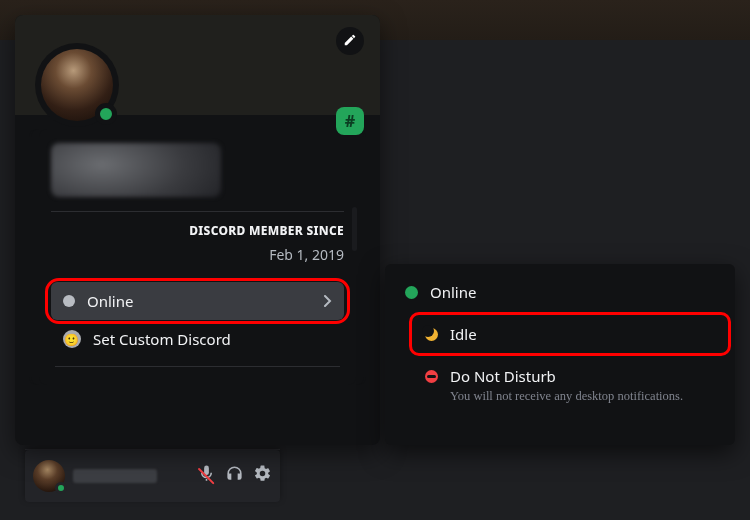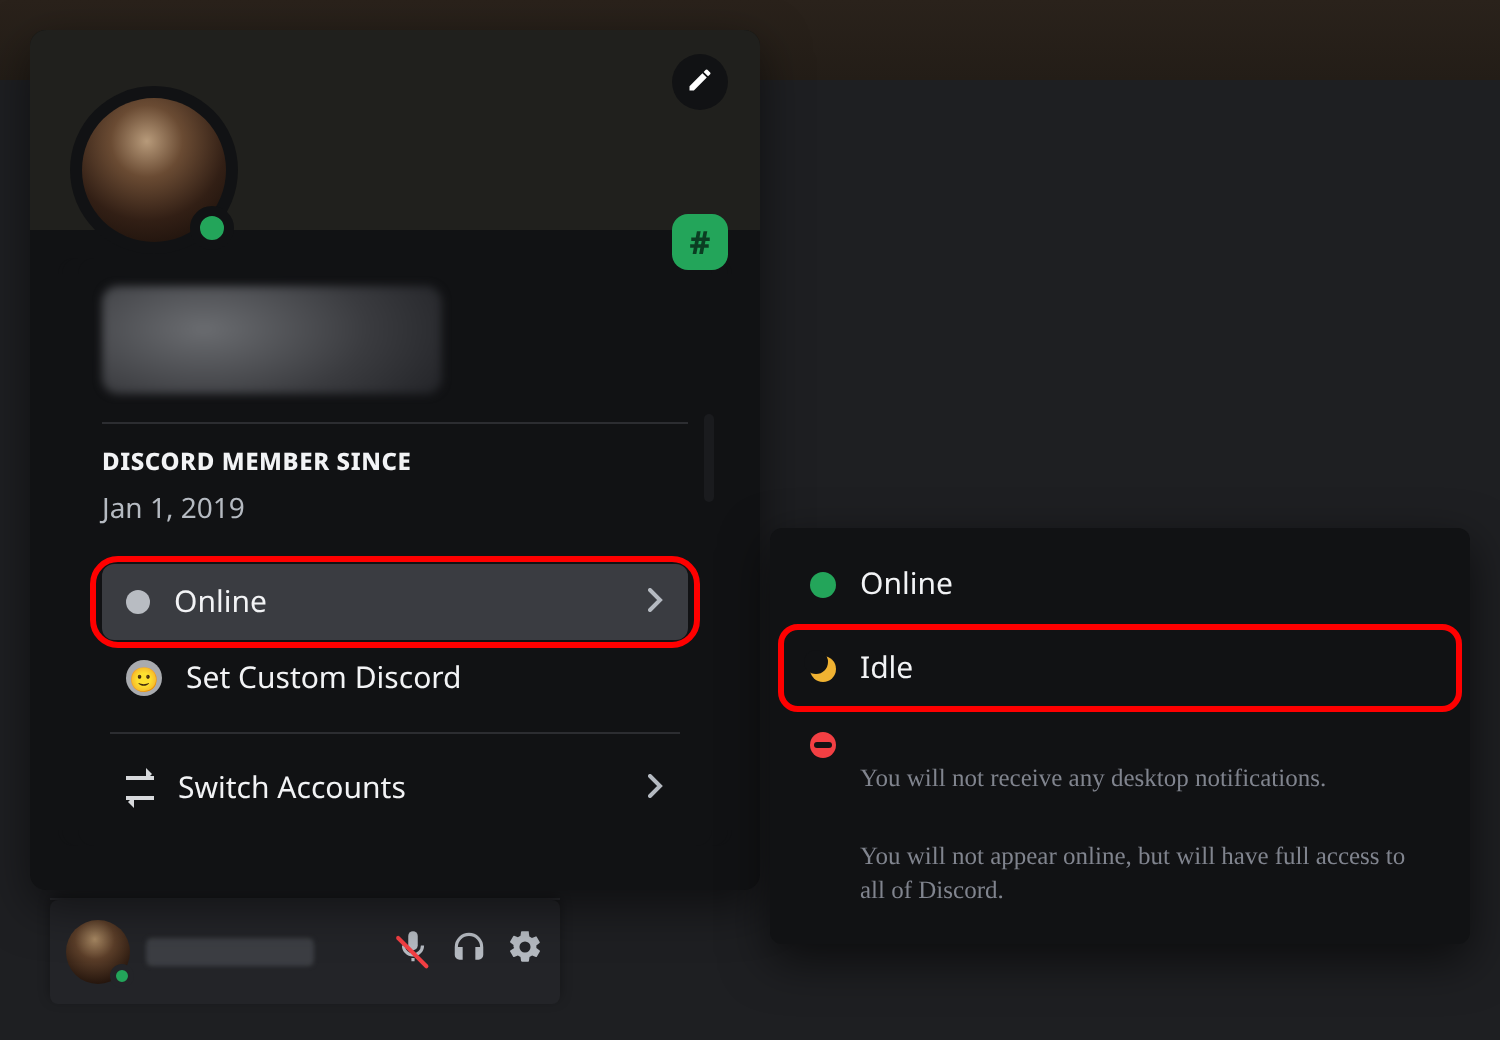--- a/index.html
+++ b/index.html
@@ -54,20 +54,21 @@
     background:var(--green);border:5px solid var(--bg-1);
   }
 
   .popout-body{
     margin:14px 14px 14px 14px;background:var(--bg-1);border-radius:8px;
     padding:0 2px 0 2px;position:relative;
   }
   .card{
     background:var(--bg-1);border-radius:8px;padding:0px 8px 0 8px;
     position:relative;
+    text-align:right;
   }
   .card-inner{
     background:var(--bg-1);
     border-radius:8px;padding:4px 12px 10px 12px;
     position:relative;
   }
   .scroll-thumb{
     position:absolute;right:-1px;top:78px;width:5px;height:44px;border-radius:3px;background:#1a1b1e;
   }
   .redacted{
@@ -107,21 +108,21 @@
   .status-menu{
     position:absolute;left:385px;top:264px;width:350px;background:var(--bg-1);
     border-radius:6px;box-shadow:0 8px 24px rgba(0,0,0,.6);padding:8px;z-index:6;
   }
   .status-item{
     padding:10px 12px;border-radius:4px;color:var(--text-0);font-size:15px;cursor:pointer;
     display:flex;flex-direction:column;gap:2px;position:relative;
   }
   .status-item .row{display:flex;align-items:center;gap:12px;}
   .status-item .desc{font-size:12.5px;color:var(--text-2);margin-left:25px;line-height:1.35;font-family:Liberation Serif, serif;}
-  .status-item + .status-item{margin-top:2px;}
+  .status-item + .status-item{margin-top:2px;margin-left:20px;}
   .status-menu .highlight-box{inset:-2px -4px -2px -4px;border-radius:10px;}
 
   .ic{width:13px;height:13px;display:inline-block;position:relative;}
   .ic.green-dot{background:var(--green);border-radius:50%;}
   .ic.moon{border-radius:50%;background:var(--yellow);}
   .ic.moon::after{content:"";position:absolute;left:-3px;top:-3px;width:12px;height:12px;border-radius:50%;background:var(--bg-1);}
   .ic.dnd{background:var(--red);border-radius:50%;}
   .ic.dnd::after{content:"";position:absolute;left:2px;right:2px;top:5px;height:3px;background:var(--bg-1);border-radius:2px;}
   .ic.inv{border:2.5px solid var(--grey);border-radius:50%;width:12px;height:12px;}
 
@@ -167,21 +168,21 @@
     <div class="status-dot-lg"></div>
   </div>
 
   <div class="popout-body">
     <div class="card">
         <div class="card-inner">
       <div class="scroll-thumb"></div>
       <div class="redacted"></div>
       <div class="divider"></div>
       <div class="section-title">DISCORD MEMBER SINCE</div>
-      <div class="section-value">Jan 1, 2019</div>
+      <div class="section-value">Feb 1, 2019</div>
 
       <div class="menu">
 
         <div class="menu-item hover">
           <span class="dot grey"></span>
           <span>Online</span>
           <span class="spacer"></span>
           <span class="chev">
             <svg width="8" height="12" viewBox="0 0 8 12" fill="none">
                   <path d="M1 1l5 5-5 5" stroke="#b5bac1" stroke-width="2" stroke-linecap="round"></path>
@@ -190,33 +191,20 @@
           <div class="highlight-box"></div>
         </div>
 
         <div class="menu-item">
           <span class="emoji">🙂</span>
           <span>Set Custom Discord</span>
         </div>
 
         <div class="menu-sep"></div>
 
-        <div class="menu-item">
-          <span class="swap-ic">
-                <span class="arr"></span>
-                <span class="arr2"></span>
-              </span>
-          <span>Switch Accounts</span>
-          <span class="spacer"></span>
-          <span class="chev">
-            <svg width="8" height="12" viewBox="0 0 8 12" fill="none">
-                  <path d="M1 1l5 5-5 5" stroke="#b5bac1" stroke-width="2" stroke-linecap="round"></path>
-                </svg>
-          </span>
-        </div>
 
       </div>
     </div>
       </div>
   </div>
 </div>
 
 <div class="status-menu">
   <div class="status-item">
     <div class="row">
@@ -227,25 +215,25 @@
   <div class="status-item">
     <div class="row">
         <span class="ic moon"></span>
         <span>Idle</span>
       </div>
     <div class="highlight-box"></div>
   </div>
   <div class="status-item">
     <div class="row">
         <span class="ic dnd"></span>
+        <span>Do Not Disturb</span>
       </div>
     <div class="desc">You will not receive any desktop notifications.</div>
   </div>
   <div class="status-item">
-    <div class="desc">You will not appear online, but will have full access to all of Discord.</div>
   </div>
 </div>
 
 <div class="blur-row">
   <div class="mini-av"></div>
   <div class="mini-txt"></div>
 </div>
 <div class="sep-above"></div>
 
 <div class="user-panel">

